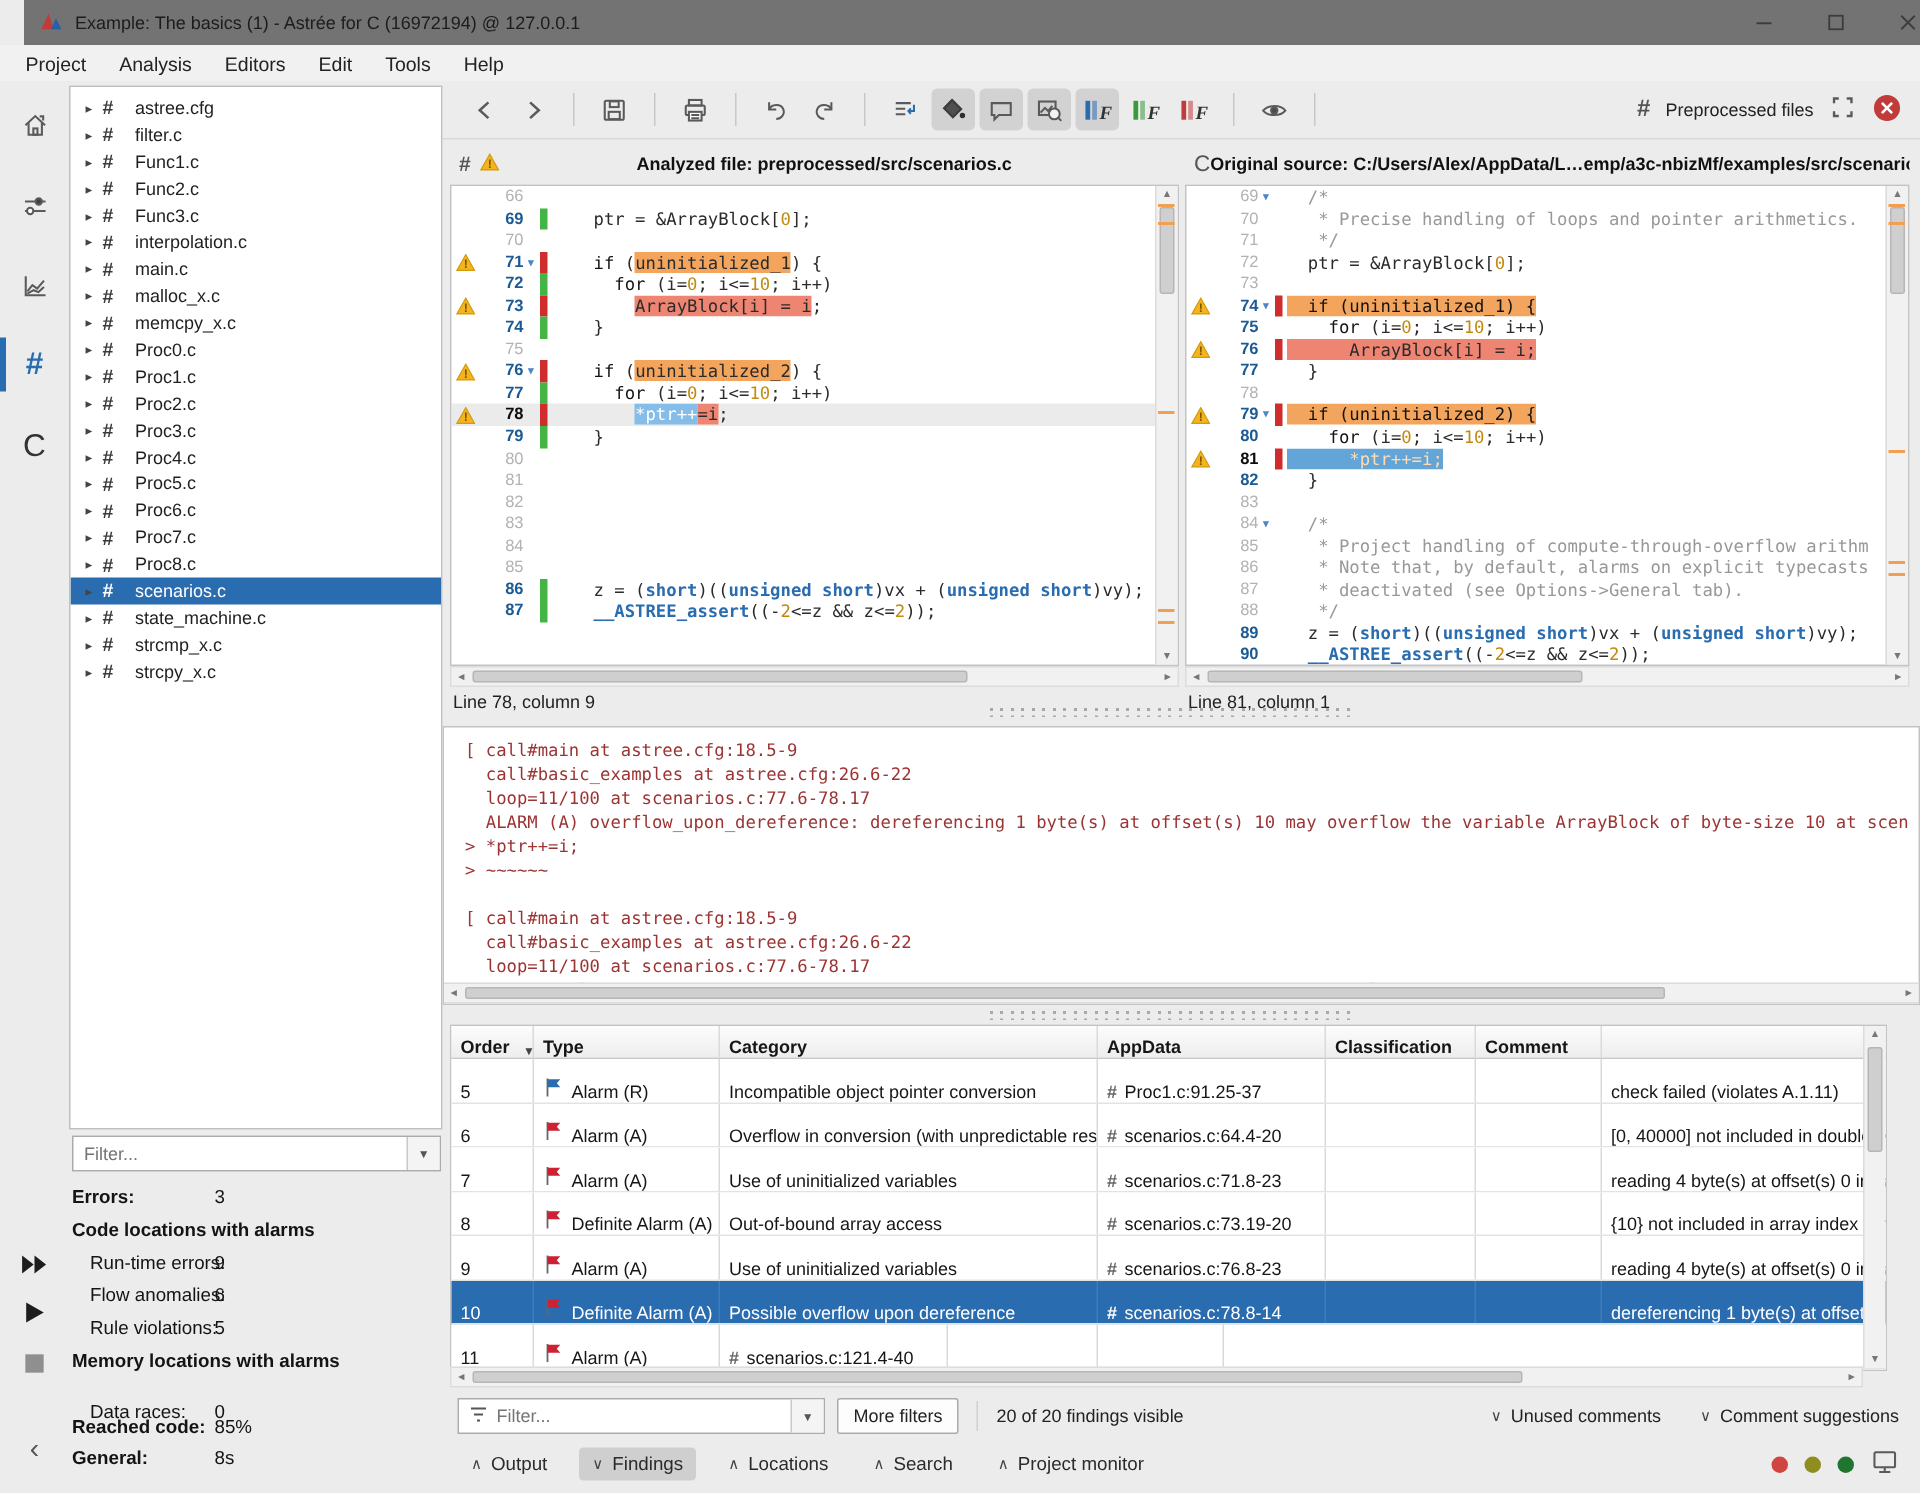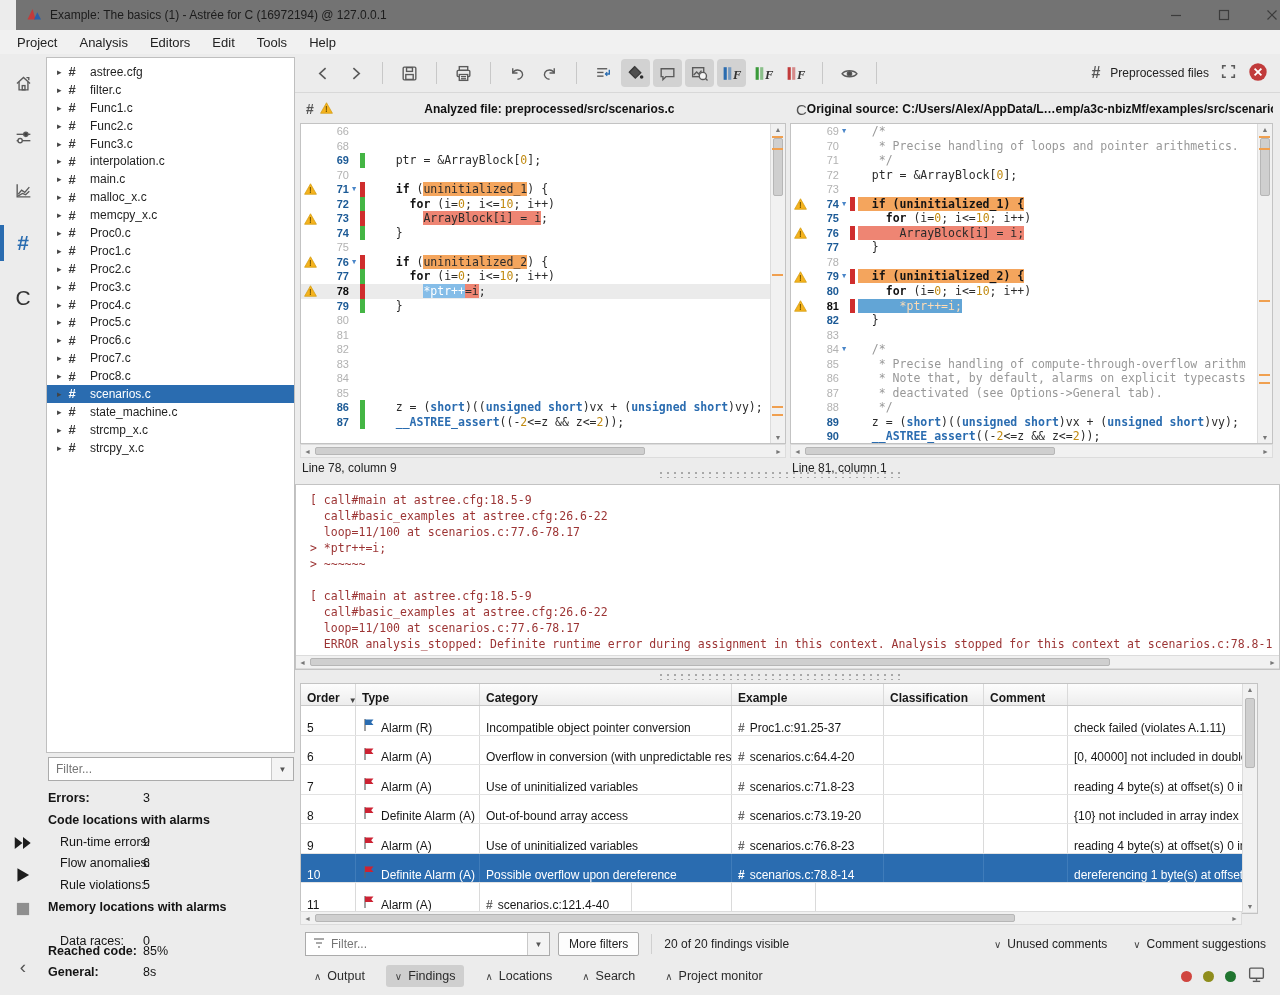--- a/index.html
+++ b/index.html
@@ -62,21 +62,21 @@
 .cl.curline{background:#ebebeb}
 .gw{width:18px;display:flex;align-items:center;justify-content:center}
 .gn{width:30px;text-align:right;font-family:"Liberation Sans",sans-serif;font-size:11px;color:#b2b2b2}
 .gn.cov{color:#1c5a96;font-weight:bold}
 .gn.cur{color:#0d0d0d;font-weight:bold}
 .ga{width:10px;font-size:7px;color:#4a86c8;text-align:center}
 .gb{width:5px;margin:0 3px 0 1px}
 .gb.g{background:#44b544}
 .gb.r{background:#cf2d2d}
 .codeln{flex:1;overflow:hidden;color:#2b2b2b}
-.k{font-weight:bold;color:#141414}
+.k{font-weight:normal;color:#141414}
 .n{color:#c18a10}
 .t{color:#2a6cb0;font-weight:bold}
 .c{color:#989898}
 .ho{background:#f4a55d}
 .hs{background:#ee8573}
 .hb{background:#85bde8;color:#fff}
 .hbw{background:#62a5d6;color:#ffdcb5}
 
 
 .vscroll{position:absolute;width:15px;background:#f1f1f1;border-left:1px solid #dcdcdc;font-size:7px;color:#777}
@@ -494,21 +494,20 @@
 </div>
 <div class="edheader" style="left:790px;width:483px">
   <div class="icons">
       <span style="font-size:15px;color:#555;font-weight:normal">C</span>
     </div>
   <span class="txt"><span>Original source:</span> <span>C:/Users/Alex/AppData/L…emp/a3c-nbizMf/examples/src/scenarios.c</span></span>
 </div>
 
 <div class="editor" id="leftEditor" style="left:300px;width:486px">
     <div class="cl"><span class="gw"></span><span class="gn dim">66</span><span class="ga"></span><span class="gb "></span><span class="codeln"></span></div>
-    <div class="cl"><span class="gw"></span><span class="gn dim">68</span><span class="ga"></span><span class="gb "></span><span class="codeln"></span></div>
     <div class="cl"><span class="gw"></span><span class="gn cov">69</span><span class="ga"></span><span class="gb g"></span><span class="codeln"><span>    ptr = &amp;ArrayBlock[</span><span class="n">0</span><span>];</span></span></div>
     <div class="cl"><span class="gw"></span><span class="gn dim">70</span><span class="ga"></span><span class="gb "></span><span class="codeln"></span></div>
     <div class="cl"><span class="gw"><svg width="13" height="12" viewBox="0 0 14 13">
           <path d="M7,0.8 L13.4,12.2 H0.6 Z" fill="#f5b31e" stroke="#d29a0e" stroke-width="0.8"></path>
           <text x="7" y="10.8" text-anchor="middle" font-size="9" font-weight="bold" fill="#7a5800" font-family="Liberation Sans, sans-serif">!</text>
         </svg></span><span class="gn cov">71</span><span class="ga">▼</span><span class="gb r"></span><span class="codeln"><span>    </span><span class="k">if</span><span> (</span><span class="ho">uninitialized_1</span><span>) {</span></span></div>
     <div class="cl"><span class="gw"></span><span class="gn cov">72</span><span class="ga"></span><span class="gb g"></span><span class="codeln"><span>      </span><span class="k">for</span><span> (i=</span><span class="n">0</span><span>; i&lt;=</span><span class="n">10</span><span>; i++)</span></span></div>
     <div class="cl"><span class="gw"><svg width="13" height="12" viewBox="0 0 14 13">
           <path d="M7,0.8 L13.4,12.2 H0.6 Z" fill="#f5b31e" stroke="#d29a0e" stroke-width="0.8"></path>
           <text x="7" y="10.8" text-anchor="middle" font-size="9" font-weight="bold" fill="#7a5800" font-family="Liberation Sans, sans-serif">!</text>
@@ -556,21 +555,21 @@
           <text x="7" y="10.8" text-anchor="middle" font-size="9" font-weight="bold" fill="#7a5800" font-family="Liberation Sans, sans-serif">!</text>
         </svg></span><span class="gn cov">79</span><span class="ga">▼</span><span class="gb r"></span><span class="codeln"><span class="ho k">  if (uninitialized_2) {</span></span></div>
     <div class="cl"><span class="gw"></span><span class="gn cov">80</span><span class="ga"></span><span class="gb "></span><span class="codeln"><span>    </span><span class="k">for</span><span> (i=</span><span class="n">0</span><span>; i&lt;=</span><span class="n">10</span><span>; i++)</span></span></div>
     <div class="cl"><span class="gw"><svg width="13" height="12" viewBox="0 0 14 13">
           <path d="M7,0.8 L13.4,12.2 H0.6 Z" fill="#f5b31e" stroke="#d29a0e" stroke-width="0.8"></path>
           <text x="7" y="10.8" text-anchor="middle" font-size="9" font-weight="bold" fill="#7a5800" font-family="Liberation Sans, sans-serif">!</text>
         </svg></span><span class="gn cur">81</span><span class="ga"></span><span class="gb r"></span><span class="codeln"><span class="hbw">      *ptr++=i;</span></span></div>
     <div class="cl"><span class="gw"></span><span class="gn cov">82</span><span class="ga"></span><span class="gb "></span><span class="codeln"><span>  }</span></span></div>
     <div class="cl"><span class="gw"></span><span class="gn dim">83</span><span class="ga"></span><span class="gb "></span><span class="codeln"></span></div>
     <div class="cl"><span class="gw"></span><span class="gn dim">84</span><span class="ga">▼</span><span class="gb "></span><span class="codeln"><span class="c">  /*</span></span></div>
-    <div class="cl"><span class="gw"></span><span class="gn dim">85</span><span class="ga"></span><span class="gb "></span><span class="codeln"><span class="c">   * Precise handling of compute-through-overflow arithm</span></span></div>
+    <div class="cl"><span class="gw"></span><span class="gn dim">85</span><span class="ga"></span><span class="gb "></span><span class="codeln"><span class="c">   * Project handling of compute-through-overflow arithm</span></span></div>
     <div class="cl"><span class="gw"></span><span class="gn dim">86</span><span class="ga"></span><span class="gb "></span><span class="codeln"><span class="c">   * Note that, by default, alarms on explicit typecasts</span></span></div>
     <div class="cl"><span class="gw"></span><span class="gn dim">87</span><span class="ga"></span><span class="gb "></span><span class="codeln"><span class="c">   * deactivated (see Options-&gt;General tab).</span></span></div>
     <div class="cl"><span class="gw"></span><span class="gn dim">88</span><span class="ga"></span><span class="gb "></span><span class="codeln"><span class="c">   */</span></span></div>
     <div class="cl"><span class="gw"></span><span class="gn cov">89</span><span class="ga"></span><span class="gb "></span><span class="codeln"><span>  z = (</span><span class="t">short</span><span>)((</span><span class="t">unsigned short</span><span>)vx + (</span><span class="t">unsigned short</span><span>)vy);</span></span></div>
     <div class="cl"><span class="gw"></span><span class="gn cov">90</span><span class="ga"></span><span class="gb "></span><span class="codeln"><span>  </span><span class="t">__ASTREE_assert</span><span>((-</span><span class="n">2</span><span>&lt;=z &amp;&amp; z&lt;=</span><span class="n">2</span><span>));</span></span></div>
   </div>
 
 <div class="vscroll" style="left:770px;top:124px;height:319px">
   <span class="up">▲</span>
     <span class="dn">▼</span>
@@ -607,20 +606,21 @@
 <div class="statusline" style="left:792px">Line 81, column 1</div>
 <div class="grip" style="left:660px;top:472px;width:240px">
     <i></i>
     <i></i>
   </div>
 
 <div class="console" id="console">
     <div class="ln">[ call#main at astree.cfg:18.5-9</div>
     <div class="ln">  call#basic_examples at astree.cfg:26.6-22</div>
     <div class="ln">  loop=11/100 at scenarios.c:77.6-78.17</div>
+    <div class="ln">  ALARM (A) overflow_upon_dereference: dereferencing 1 byte(s) at offset(s) 10 may overflow the variable ArrayBlock of byte-size 10 at scen</div>
     <div class="ln">&gt; *ptr++=i;</div>
     <div class="ln">&gt; ~~~~~~</div>
     <div class="gap"></div>
     <div class="ln">[ call#main at astree.cfg:18.5-9</div>
     <div class="ln">  call#basic_examples at astree.cfg:26.6-22</div>
     <div class="ln">  loop=11/100 at scenarios.c:77.6-78.17</div>
     <div class="ln">  ERROR analysis_stopped: Definite runtime error during assignment in this context. Analysis stopped for this context at scenarios.c:78.8-1</div>
   </div>
 <div class="hscroll" style="left:296px;top:655px;width:983px;border-left:none;border-right:none">
   <span class="lf">◄</span>
@@ -630,21 +630,21 @@
 <div class="grip" style="left:660px;top:674px;width:240px">
     <i></i>
     <i></i>
   </div>
 
 <div class="ftable" id="ftable">
     <div class="fhead">
       <div class="fcell" style="width: 55px; flex: 0 0 auto;">Order<span class="sort">▼</span></div>
       <div class="fcell" style="width: 124px; flex: 0 0 auto;">Type</div>
       <div class="fcell" style="width: 252px; flex: 0 0 auto;">Category</div>
-      <div class="fcell" style="width: 152px; flex: 0 0 auto;">Example</div>
+      <div class="fcell" style="width: 152px; flex: 0 0 auto;">AppData</div>
       <div class="fcell" style="width: 100px; flex: 0 0 auto;">Classification</div>
       <div class="fcell" style="width: 84px; flex: 0 0 auto;">Comment</div>
       <div class="fcell" style="flex: 1 1 0%; border-right: none;"></div>
     </div>
     <div class="frow">
       <div class="fcell" style="width: 55px; flex: 0 0 auto;">5</div>
       <div class="fcell" style="width: 124px; flex: 0 0 auto;">
         <span><svg width="14" height="15" viewBox="0 0 14 14">
             <line x1="3" y1="1.5" x2="3" y2="13.5" stroke="#666" stroke-width="1.2"></line>
             <path d="M3,2 H11.5 L9.2,4.7 L11.5,7.4 H3 Z" fill="#2a6cb0"></path>

